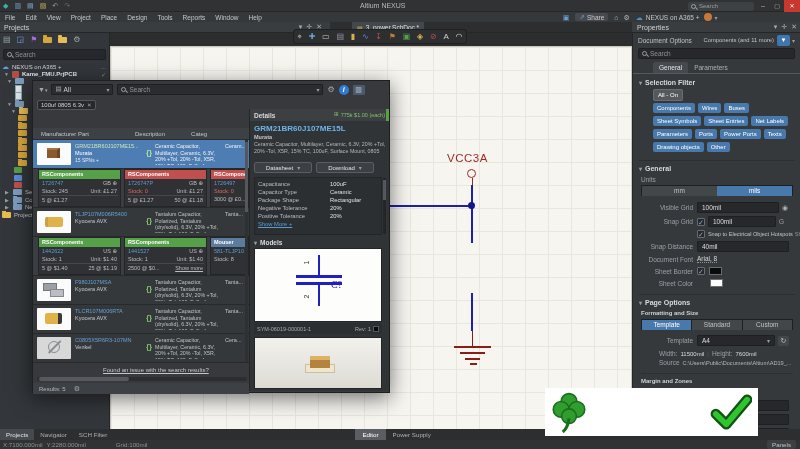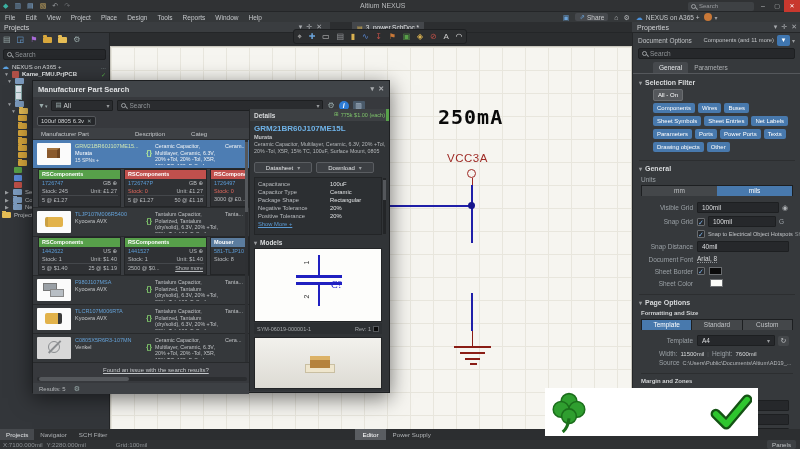--- a/index.html
+++ b/index.html
@@ -193,21 +193,20 @@
         <span>Net</span>
       </div>
     <div class="treerow" style="padding-left:2px">
         <span class="fold fo"></span>
         <span>Project G</span>
       </div>
   </div>
 </div>
 
 <div class="a" style="left:110px;top:46px;width:522px;height:384px;background:#f6f5f0;background-image:linear-gradient(#e8e6dd 1px,transparent 1px),linear-gradient(90deg,#e8e6dd 1px,transparent 1px);background-size:23px 23px;border:1px solid #c9c7be">
-  <span class="a" style="left:327px;top:58px;font-family:'DejaVu Sans Mono',monospace;font-weight:bold;font-size:20px;color:#0a0a0a;letter-spacing:1px">250mA</span>
   <span class="a" style="left:336px;top:105px;font-size:11.5px;color:#9e2a25;letter-spacing:0.5px">VCC3A</span>
   <span class="a" style="left:356px;top:122px;width:9px;height:9px;border:1.5px solid #9e2a25;border-radius:50%"></span>
   <span class="a" style="left:360.5px;top:131px;width:1.5px;height:7px;background:#9e2a25"></span>
   <span class="a" style="left:360px;top:138px;width:2px;height:58px;background:#1f1fa8"></span>
   <span class="a" style="left:276px;top:158px;width:86px;height:2px;background:#1f1fa8"></span>
   <span class="a" style="left:357px;top:155px;width:7px;height:7px;border-radius:50%;background:#15158c"></span>
   <span class="a" style="left:360px;top:246px;width:2px;height:38px;background:#1f1fa8"></span>
   <span class="a" style="left:360.5px;top:284px;width:1.5px;height:15px;background:#8a1d15"></span>
   <span class="a" style="left:343px;top:299px;width:37px;height:2px;background:#8a1d15"></span>
   <span class="a" style="left:349px;top:305px;width:25px;height:2px;background:#8a1d15"></span>
@@ -225,25 +224,20 @@
   <span class="ico" style="color:#c05048">↧</span>
   <span class="ico" style="color:#c87838">⚑</span>
   <span class="ico" style="color:#58a048">▣</span>
   <span class="ico" style="color:#d8b050">◈</span>
   <span class="ico" style="color:#c05048">⊘</span>
   <span class="ico" style="color:#d0d0d0">A</span>
   <span class="ico" style="color:#d0d0d0">◠</span>
 </div>
 
 <div class="a" style="left:32px;top:80px;width:358px;height:313px;background:#37393d;border:1px solid #1d1f21;box-shadow:0 5px 20px rgba(0,0,0,.55);z-index:10">
-  <div class="r" style="height:16px;background:#404448;padding:0 5px;font-size:7.5px;font-weight:bold;color:#dfe1e3">
-    <span>Manufacturer Part Search</span>
-    <span class="hicon" style="margin-left:auto">▾</span>
-    <span class="hicon">✕</span>
-  </div>
   <div class="r" style="height:17px;padding:0 5px;gap:4px">
     <span class="ico" style="color:#9aa;font-size:7px">▼<span style="font-size:5px">▾</span></span>
     <span class="r" style="width:62px;height:11px;background:#2a2c2f;border:1px solid #1d1f21;border-radius:1px;padding:0 3px;font-size:6.5px;color:#d0d2d4">
       <span class="ico" style="color:#9aa;margin-right:2px">▤</span>
       <span>All</span>
       <span class="caret" style="margin-left:auto">▾</span>
     </span>
     <span class="r" style="width:206px;height:11px;background:#2a2c2f;border:1px solid #1d1f21;border-radius:1px;padding:0 3px;font-size:6.5px;color:#8f9397">
       <span class="mag"></span>
       <span>Search</span>

